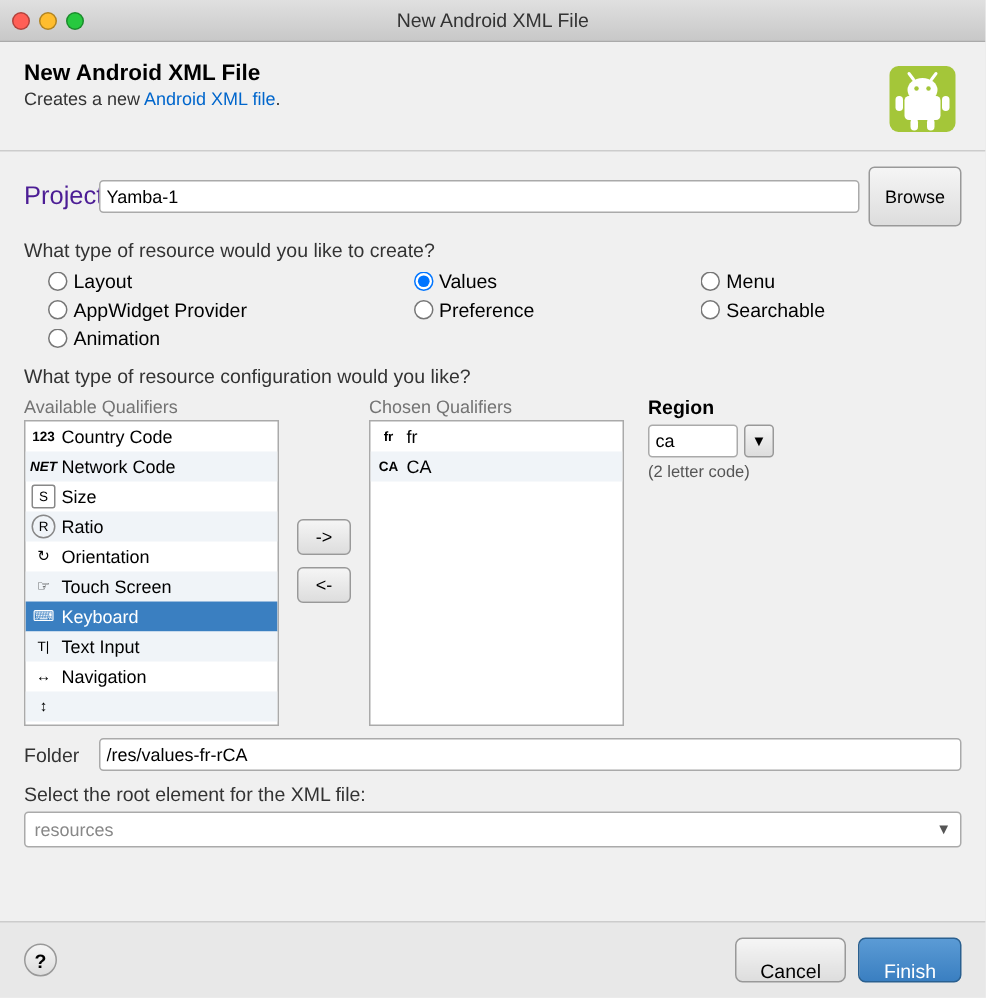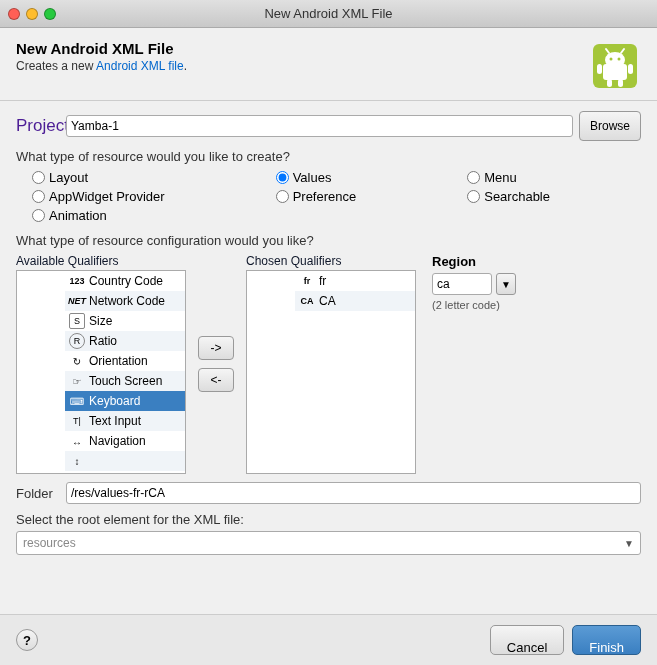--- a/index.html
+++ b/index.html
@@ -93,21 +93,21 @@
       flex: 1;
       height: 22px;
       border: 1px solid #aaa;
       border-radius: 3px;
       padding: 0 4px;
       font-size: 12px;
       background: white;
     }
     .browse-btn {
       margin-left: 6px;
-      height: 30px;
+      height: 40px;
       padding: 0 10px;
       background: linear-gradient(to bottom, #f5f5f5, #ddd);
       border: 1px solid #999;
       border-radius: 4px;
       font-size: 12px;
       cursor: pointer;
     }
     .section-label {
       font-size: 13px;
       color: #333;
@@ -138,39 +138,38 @@
       display: flex;
       gap: 8px;
       height: 220px;
     }
     .qual-panel {
       display: flex;
       flex-direction: column;
     }
     .qual-label {
       font-size: 12px;
-      color: #0f172a;
+      color: #737373;
       margin-bottom: 2px;
     }
     .qual-list {
       border: 1px solid #aaa;
       background: white;
       flex: 1;
       overflow-y: auto;
       width: 170px;
     }
     .qual-list-item {
       display: flex;
       align-items: center;
       padding: 2px 4px;
       font-size: 12px;
       gap: 4px;
       height: 20px;
       cursor: default;
-      margin-left: 48px;
     }
     .qual-list-item:nth-child(even) {
       background: #f0f4f8;
     }
     .qual-icon {
       width: 16px;
       height: 16px;
       flex-shrink: 0;
       display: flex;
       align-items: center;

